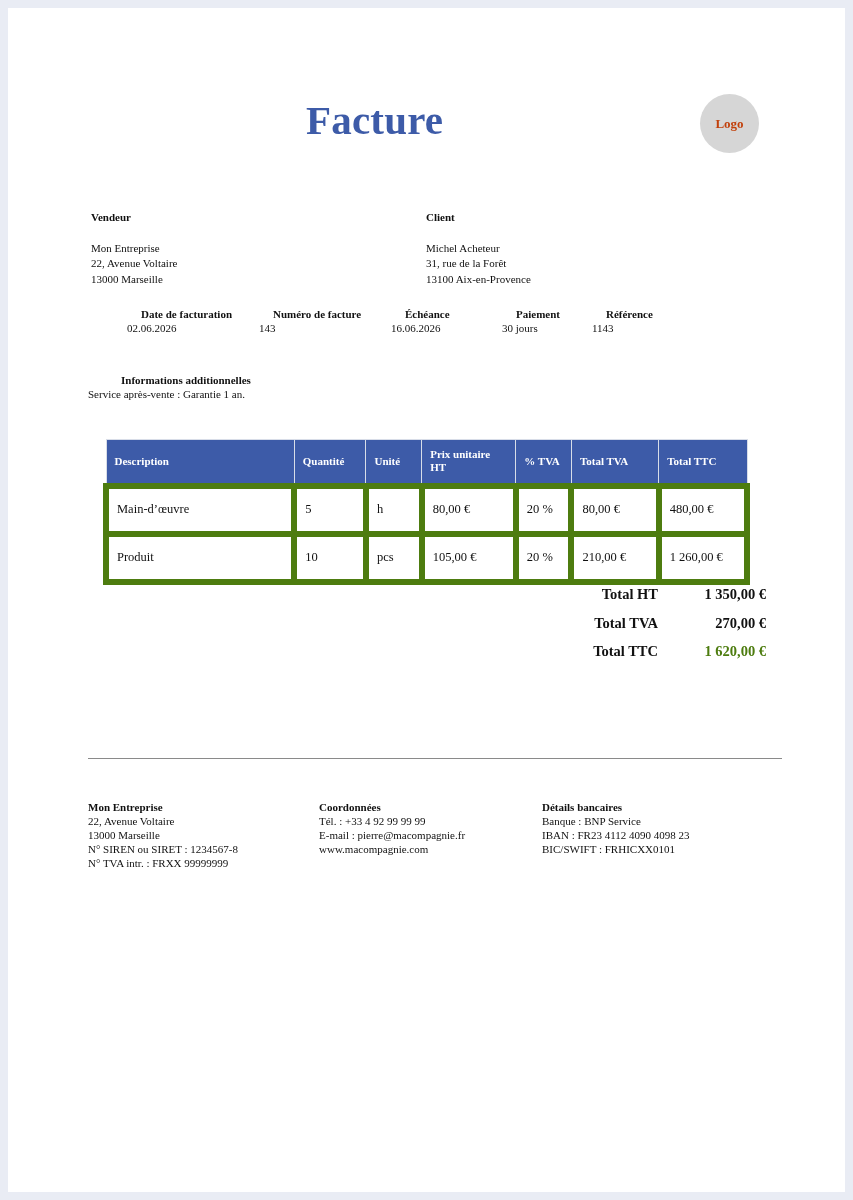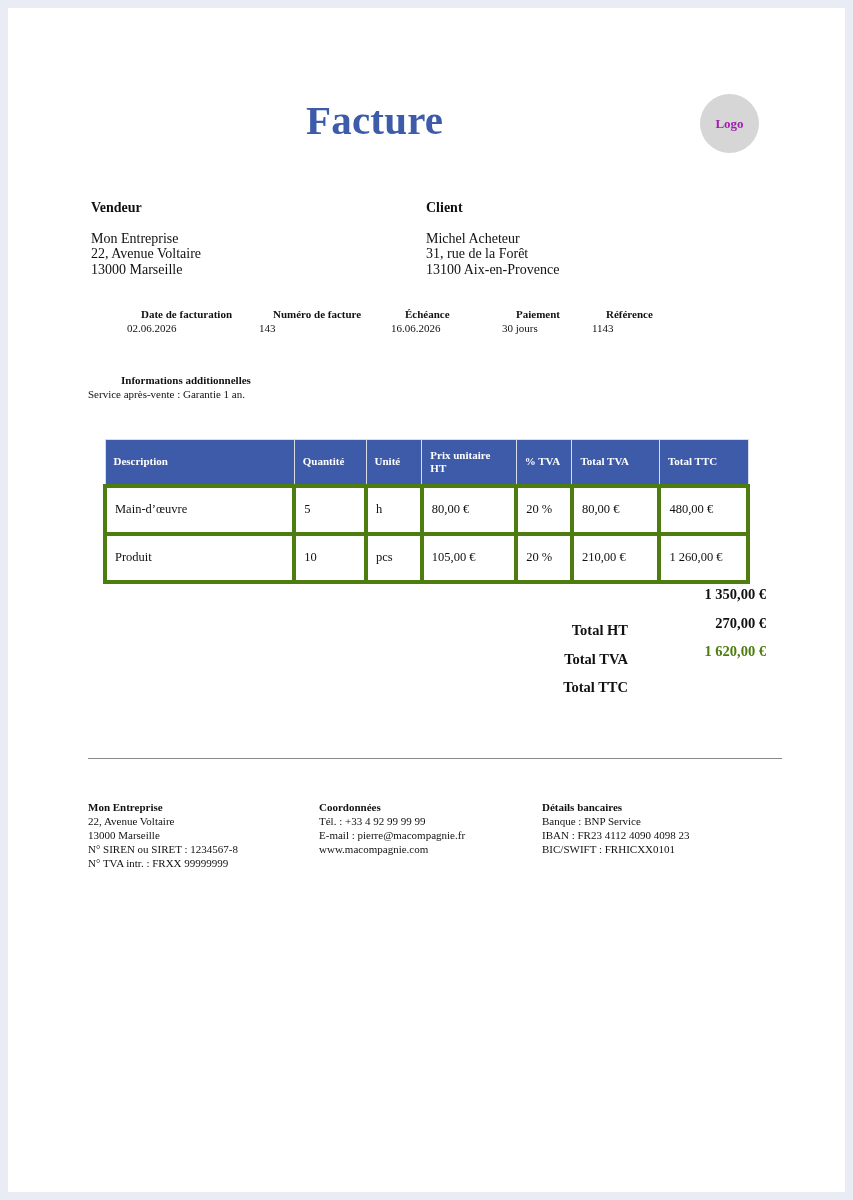--- a/index.html
+++ b/index.html
@@ -1,34 +1,34 @@
 <!DOCTYPE html>
 <html><head>
 <meta charset="utf-8">
 <style>
   * { box-sizing: border-box; margin: 0; padding: 0; }
   html, body { width: 853px; height: 1200px; }
   body { background: #e9ecf4; font-family: "Liberation Sans", sans-serif; color: #111; position: relative; overflow: hidden; }
   .page { position: absolute; left: 8px; top: 8px; width: 837px; height: 1184px; background: #fff; font-family: Liberation Serif, serif; }
   .title { position: absolute; left: 298px; top: 88px; font-size: 41px; font-weight: bold; color: #3d5ba8; letter-spacing: 0.2px; }
-  .logo { position: absolute; left: 692px; top: 86px; width: 59px; height: 59px; border-radius: 50%; background: #d6d6d6; color: #a21caf; font-size: 13px; font-weight: bold; display: flex; align-items: center; justify-content: center; }
-  .party { position: absolute; top: 192px; font-size: 14px; line-height: 15.5px; }
+  .logo { position: absolute; left: 692px; top: 86px; width: 59px; height: 59px; border-radius: 50%; background: #d6d6d6; color: #c2410c; font-size: 13px; font-weight: bold; display: flex; align-items: center; justify-content: center; }
+  .party { position: absolute; top: 202px; font-size: 11px; line-height: 15.5px; }
   .party .head { font-weight: bold; margin-bottom: 15px; }
   .party.vendor { left: 83px; }
   .party.client { left: 418px; }
   .meta { position: absolute; top: 299px; font-size: 11px; line-height: 14px; }
   .meta .lbl { font-weight: bold; padding-left: 14px; }
   .info { position: absolute; left: 80px; top: 365px; font-size: 11px; line-height: 14px; }
   .info .lbl { font-weight: bold; margin-left: 33px; }
   table.items { position: absolute; left: 95px; top: 431px; width: 647px; border-collapse: collapse; font-size: 12.5px; }
   table.items th { background: #3d5ba8; color: #fff; font-weight: bold; font-size: 11px; text-align: left; padding: 0 8px; height: 46px; border: 1px solid #d8dde8; line-height: 13px; }
-  table.items td { padding: 0 8px; height: 48px; border: 4px solid #4d7c0f; }
+  table.items td { padding: 0 8px; height: 48px; border: 6px solid #4d7c0f; }
   .totals { position: absolute; top: 578px; font-size: 14.5px; font-weight: bold; }
   .totals .row { position: relative; height: 28.5px; }
-  .totals-labels { left: 478px; width: 142px; margin-top: 36px; }
+  .totals-labels { left: 508px; width: 142px; }
   .totals-values { left: 640px; width: 118px; }
   .totals .val { text-align: right; }
   .ttc-val { color: #4d7c0f; }
   .divider { position: absolute; left: 80px; top: 750px; width: 694px; height: 1px; background: #8a8a8a; }
   .foot { position: absolute; top: 792px; font-size: 11px; line-height: 14px; }
   .foot .lbl { font-weight: bold; }
 </style>
 </head>
 <body>
 

